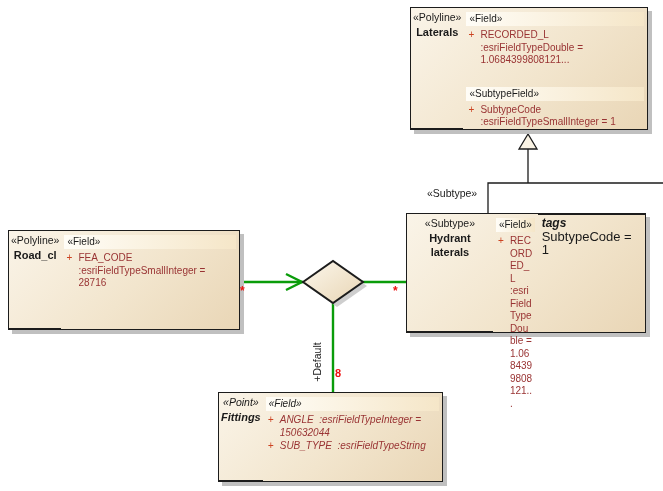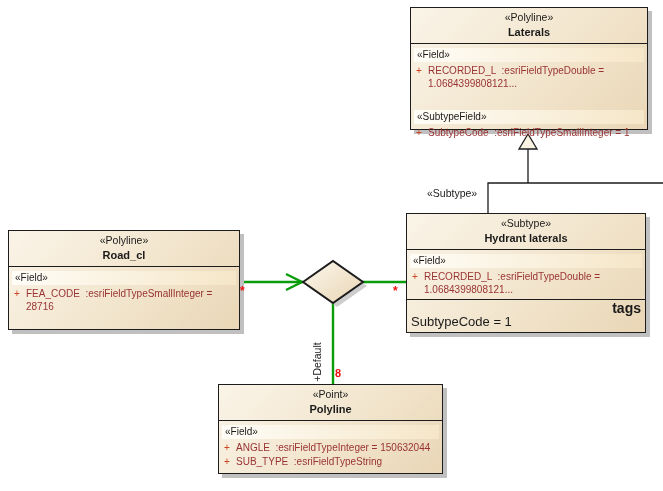--- a/index.html
+++ b/index.html
@@ -13,37 +13,37 @@
   }
   html,body{margin:0;padding:0;}
   body{font-family:"Liberation Sans",sans-serif;background:#fff;}
   .canvas{position:relative;width:663px;height:491px;background:var(--background);overflow:hidden;}
   svg.connector-layer{position:absolute;left:0;top:0;z-index:1;}
   .uml-class{
     position:absolute;z-index:2;box-sizing:border-box;
     border:1.5px solid var(--border);
     background:linear-gradient(135deg,var(--box-fill-from) 0%,#f2e5cd 55%,var(--box-fill-to) 100%);
     box-shadow:4px 4px 0 var(--shadow);
-    display:flex;flex-direction:column;
+    display:flex;
   }
   .uml-title{text-align:center;padding:3px 2px 4px;border-bottom:1.5px solid var(--border);}
   .uml-stereo{font-size:10.5px;color:var(--label-text);line-height:13px;}
   .uml-name{font-size:11px;font-weight:bold;color:var(--label-text);line-height:14px;margin-top:1px;}
   .uml-body{flex:1;padding:2px 2px 3px;}
   .band{
     font-size:10px;color:var(--label-text);line-height:12px;
     margin:2px 1px 2px;padding:1px 3px;
     background:linear-gradient(90deg,var(--band-from),var(--band-to));
   }
   .band.second{margin-top:20px;}
   .attr{display:flex;align-items:flex-start;font-size:10px;line-height:12.5px;color:var(--attr-text);padding:1px 2px 0 3px;}
   .attr .plus{flex:none;width:12px;color:var(--plus-sign);}
   .attr .atext{white-space:pre-wrap;word-break:break-word;}
   .tags-compartment{border-top:1.5px solid var(--border);padding:2px 4px 4px;}
-  .tags-header{text-align:right;font-size:14px;font-weight:bold;color:var(--label-text);line-height:13px;}
+  .tags-header{text-align:left;font-size:12px;font-style:italic;font-weight:bold;color:var(--label-text);line-height:13px;}
   .tags-line{font-size:13px;color:var(--label-text);line-height:13px;}
   .conn-label{position:absolute;z-index:3;font-size:10.5px;color:var(--label-text);white-space:nowrap;}
   .label-subtype{left:427px;top:187px;}
   .label-default{left:317px;top:362px;transform:translate(-50%,-50%) rotate(-90deg);}
   .label-mult{font-weight:bold;color:var(--multiplicity-red);font-size:12px;}
   .label-star-left{left:240px;top:284px;}
   .label-star-right{left:393px;top:284px;}
   .label-eight{left:335px;top:367px;font-size:11px;}
 </style>
 </head>
@@ -114,24 +114,24 @@
     </div>
     <div class="uml-body">
       <div class="band">«Field»</div>
       <div class="attr">
         <span class="plus">+</span>
         <span class="atext">FEA_CODE  :esriFieldTypeSmallInteger = 28716</span>
       </div>
     </div>
   </div>
 
-  <div class="uml-class" style="left:218px;top:384px;width:225px;height:90px;">
+  <div class="uml-class" style="left:218px;top:392px;width:225px;height:90px;font-style:italic;">
     <div class="uml-title">
       <div class="uml-stereo">«Point»</div>
-      <div class="uml-name">Polyline</div>
+      <div class="uml-name">Fittings</div>
     </div>
     <div class="uml-body">
       <div class="band">«Field»</div>
       <div class="attr">
         <span class="plus">+</span>
         <span class="atext">ANGLE  :esriFieldTypeInteger = 150632044</span>
       </div>
       <div class="attr">
         <span class="plus">+</span>
         <span class="atext">SUB_TYPE  :esriFieldTypeString</span>

